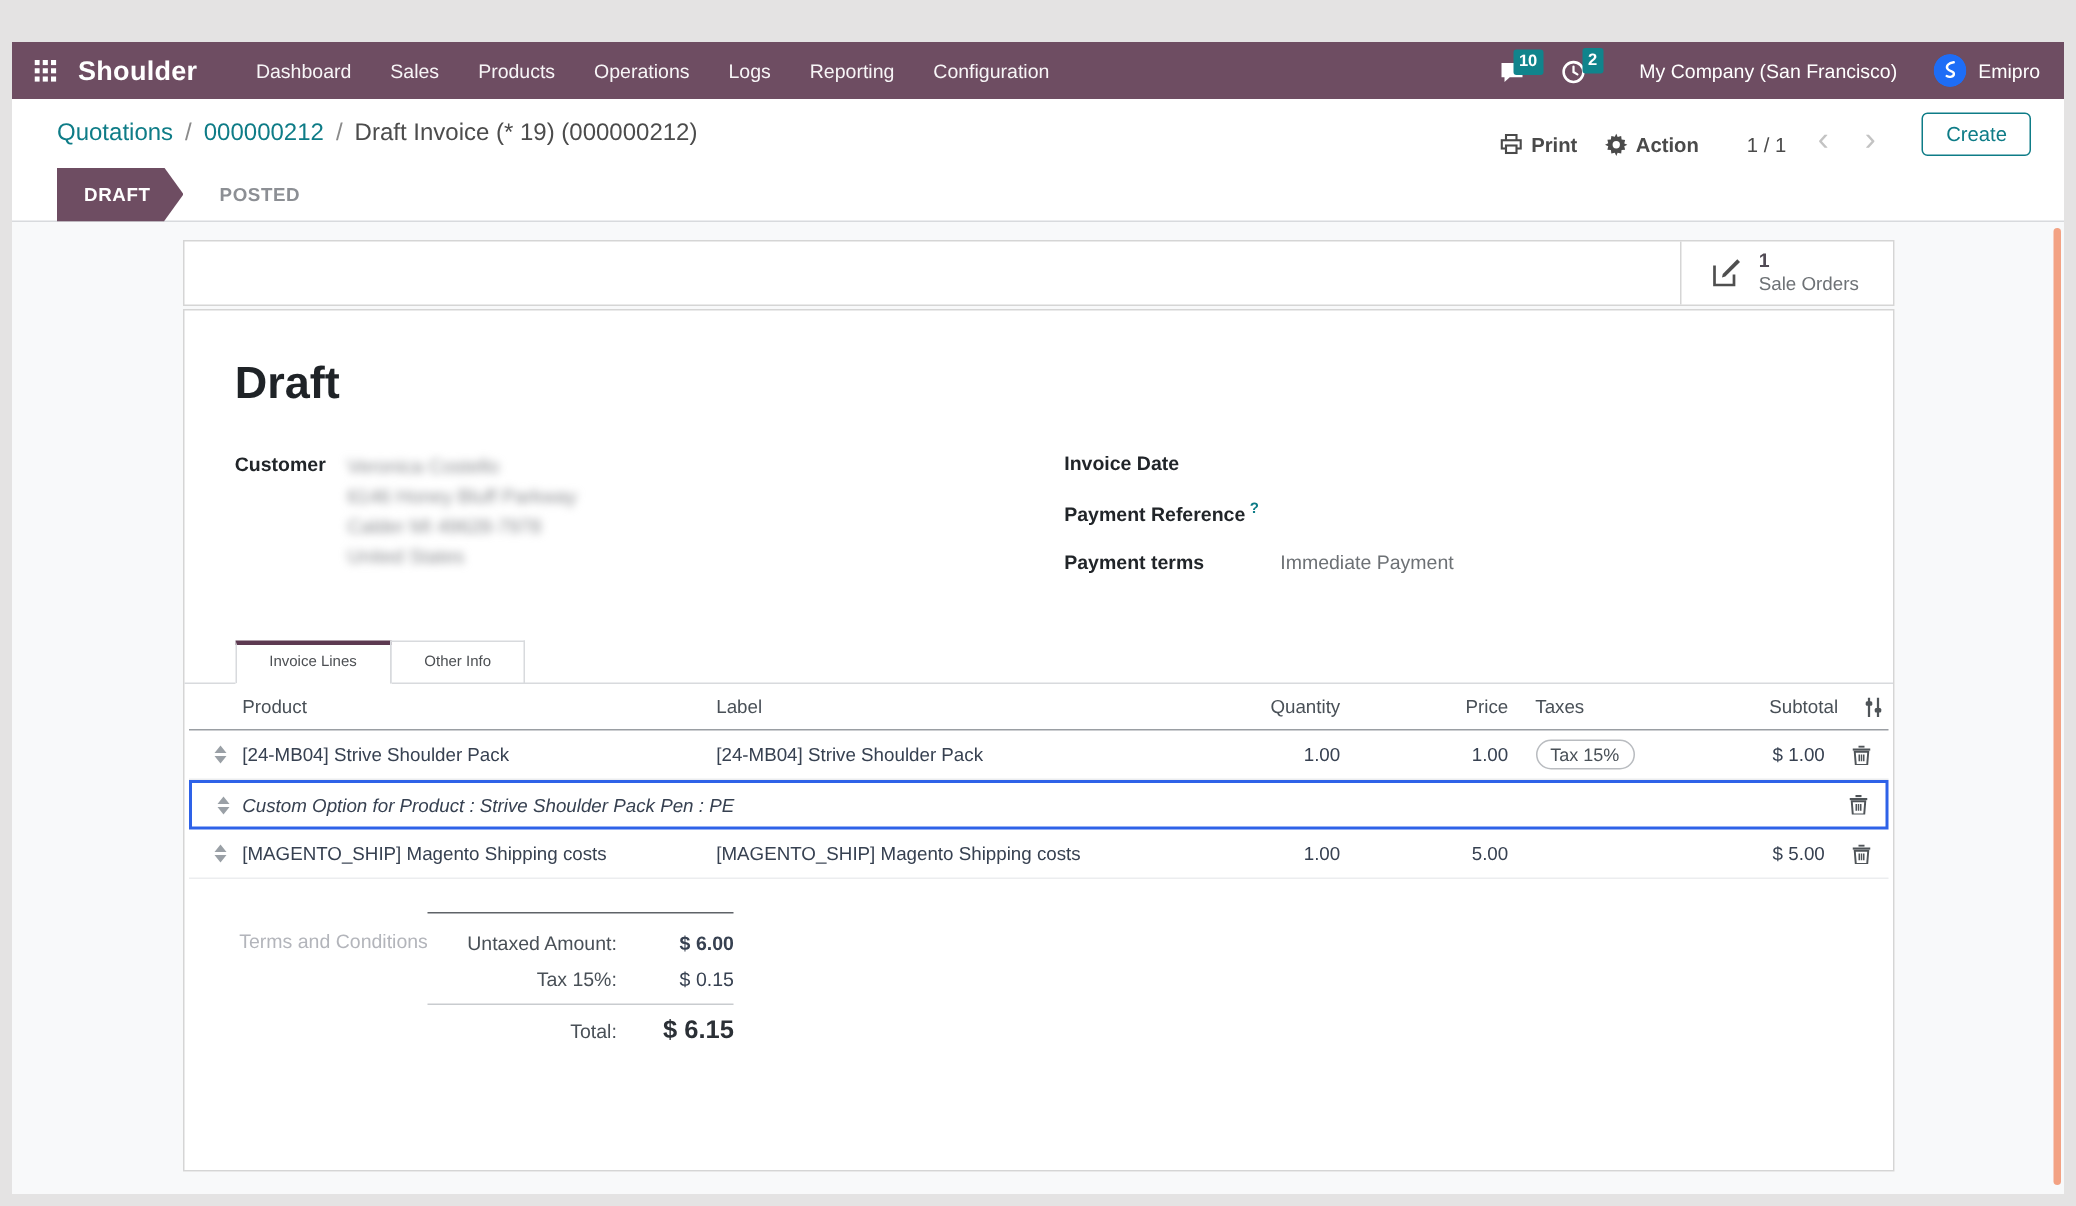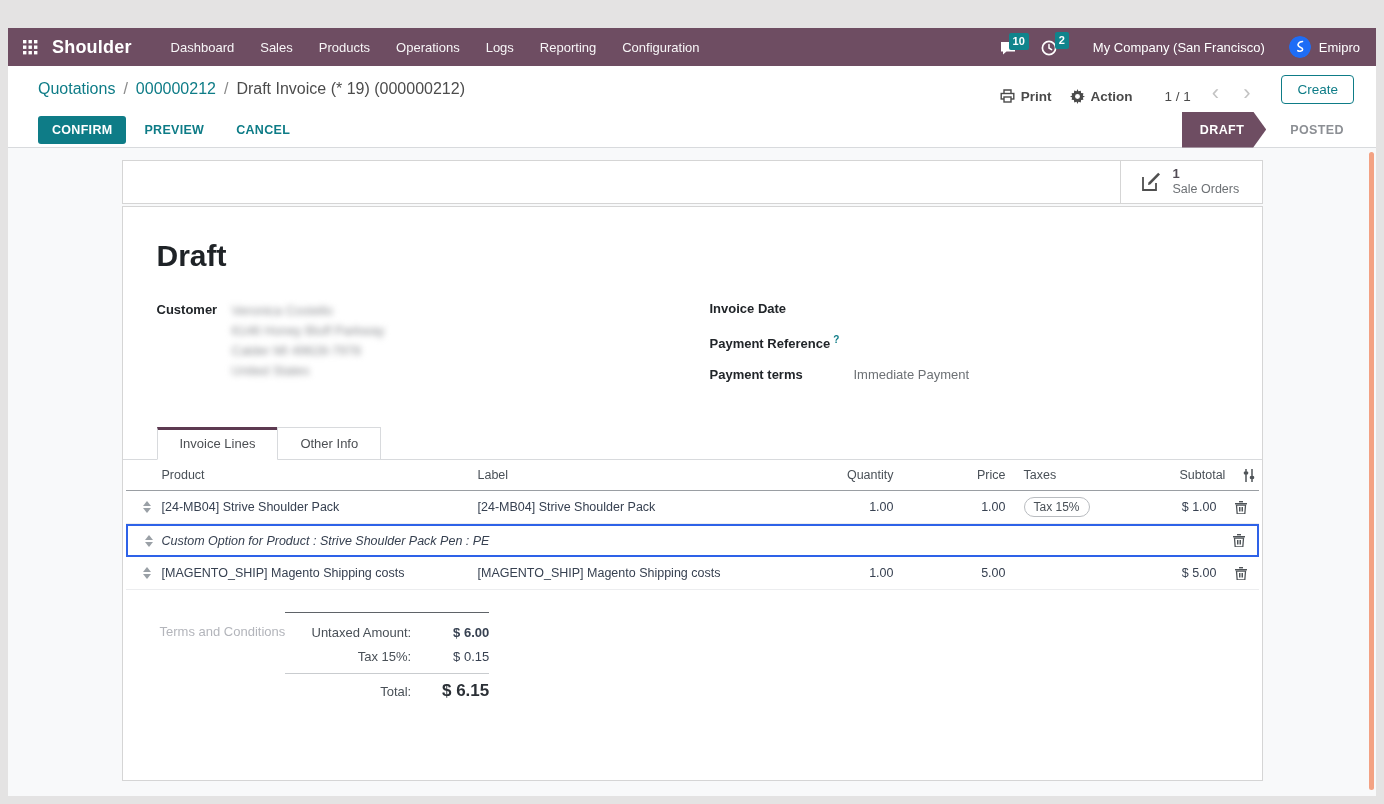--- a/index.html
+++ b/index.html
@@ -106,21 +106,21 @@
   .customer-label{ width:75px; padding-top:1px;}
   .customer-lines{ color:#8b8d91; line-height:1.55; filter:blur(3px); user-select:none; font-size:13px;}
   .field-row{ display:flex; align-items:baseline; margin-bottom:15px; min-height:18px;}
   .field-row .f-label{ width:144px; flex:0 0 auto;}
   .f-help{ color:#0e7c87; font-size:10px; vertical-align:super; margin-left:3px; font-weight:700;}
   .f-value{ color:#6d7175; font-size:13px;}
   
   .tabs{ display:flex; padding:0 0 0 34px; border-bottom:1px solid #d8dadd; margin-top:6px;}
   .tab{
     border:1px solid #d8dadd; border-bottom:none; background:#fff; padding:8px 22px;
-    font-size:13px; color:#4c4f53; cursor:pointer; position:relative; top:1px;
+    font-size:10px; color:#4c4f53; cursor:pointer; position:relative; top:1px;
     border-bottom:1px solid #fff;
   }
   .tab.active{ border-top:3px solid #5d3a51; font-weight:400; padding-top:6px;}
   .tab + .tab{ margin-left:-1px; border-bottom:1px solid transparent; background:transparent;}
   
   .table{ margin:0 3px; }
   .trow{
     display:grid; grid-template-columns:34px 316px 308px 116px 112px 168px 1fr 36px;
     align-items:center; min-height:33px; font-size:12.5px; color:#374151;
   }
@@ -243,25 +243,20 @@
         <span>Action</span>
       </span>
       <span class="pager">1 / 1</span>
       <span class="pg-arrow">‹</span>
       <span class="pg-arrow">›</span>
       <button class="create-btn">Create</button>
     </div>
   </div>
 
   <div class="statusbar">
-    <div class="sb-left">
-      <button class="btn-primary">CONFIRM</button>
-      <button class="btn-link">PREVIEW</button>
-      <button class="btn-link">CANCEL</button>
-    </div>
     <div class="sb-states">
       <span class="state-active">DRAFT</span>
       <span class="state-inactive">POSTED</span>
     </div>
   </div>
 
   <div class="content">
     <div class="sheet-wrap">
 
       <div class="sheet-strip">

